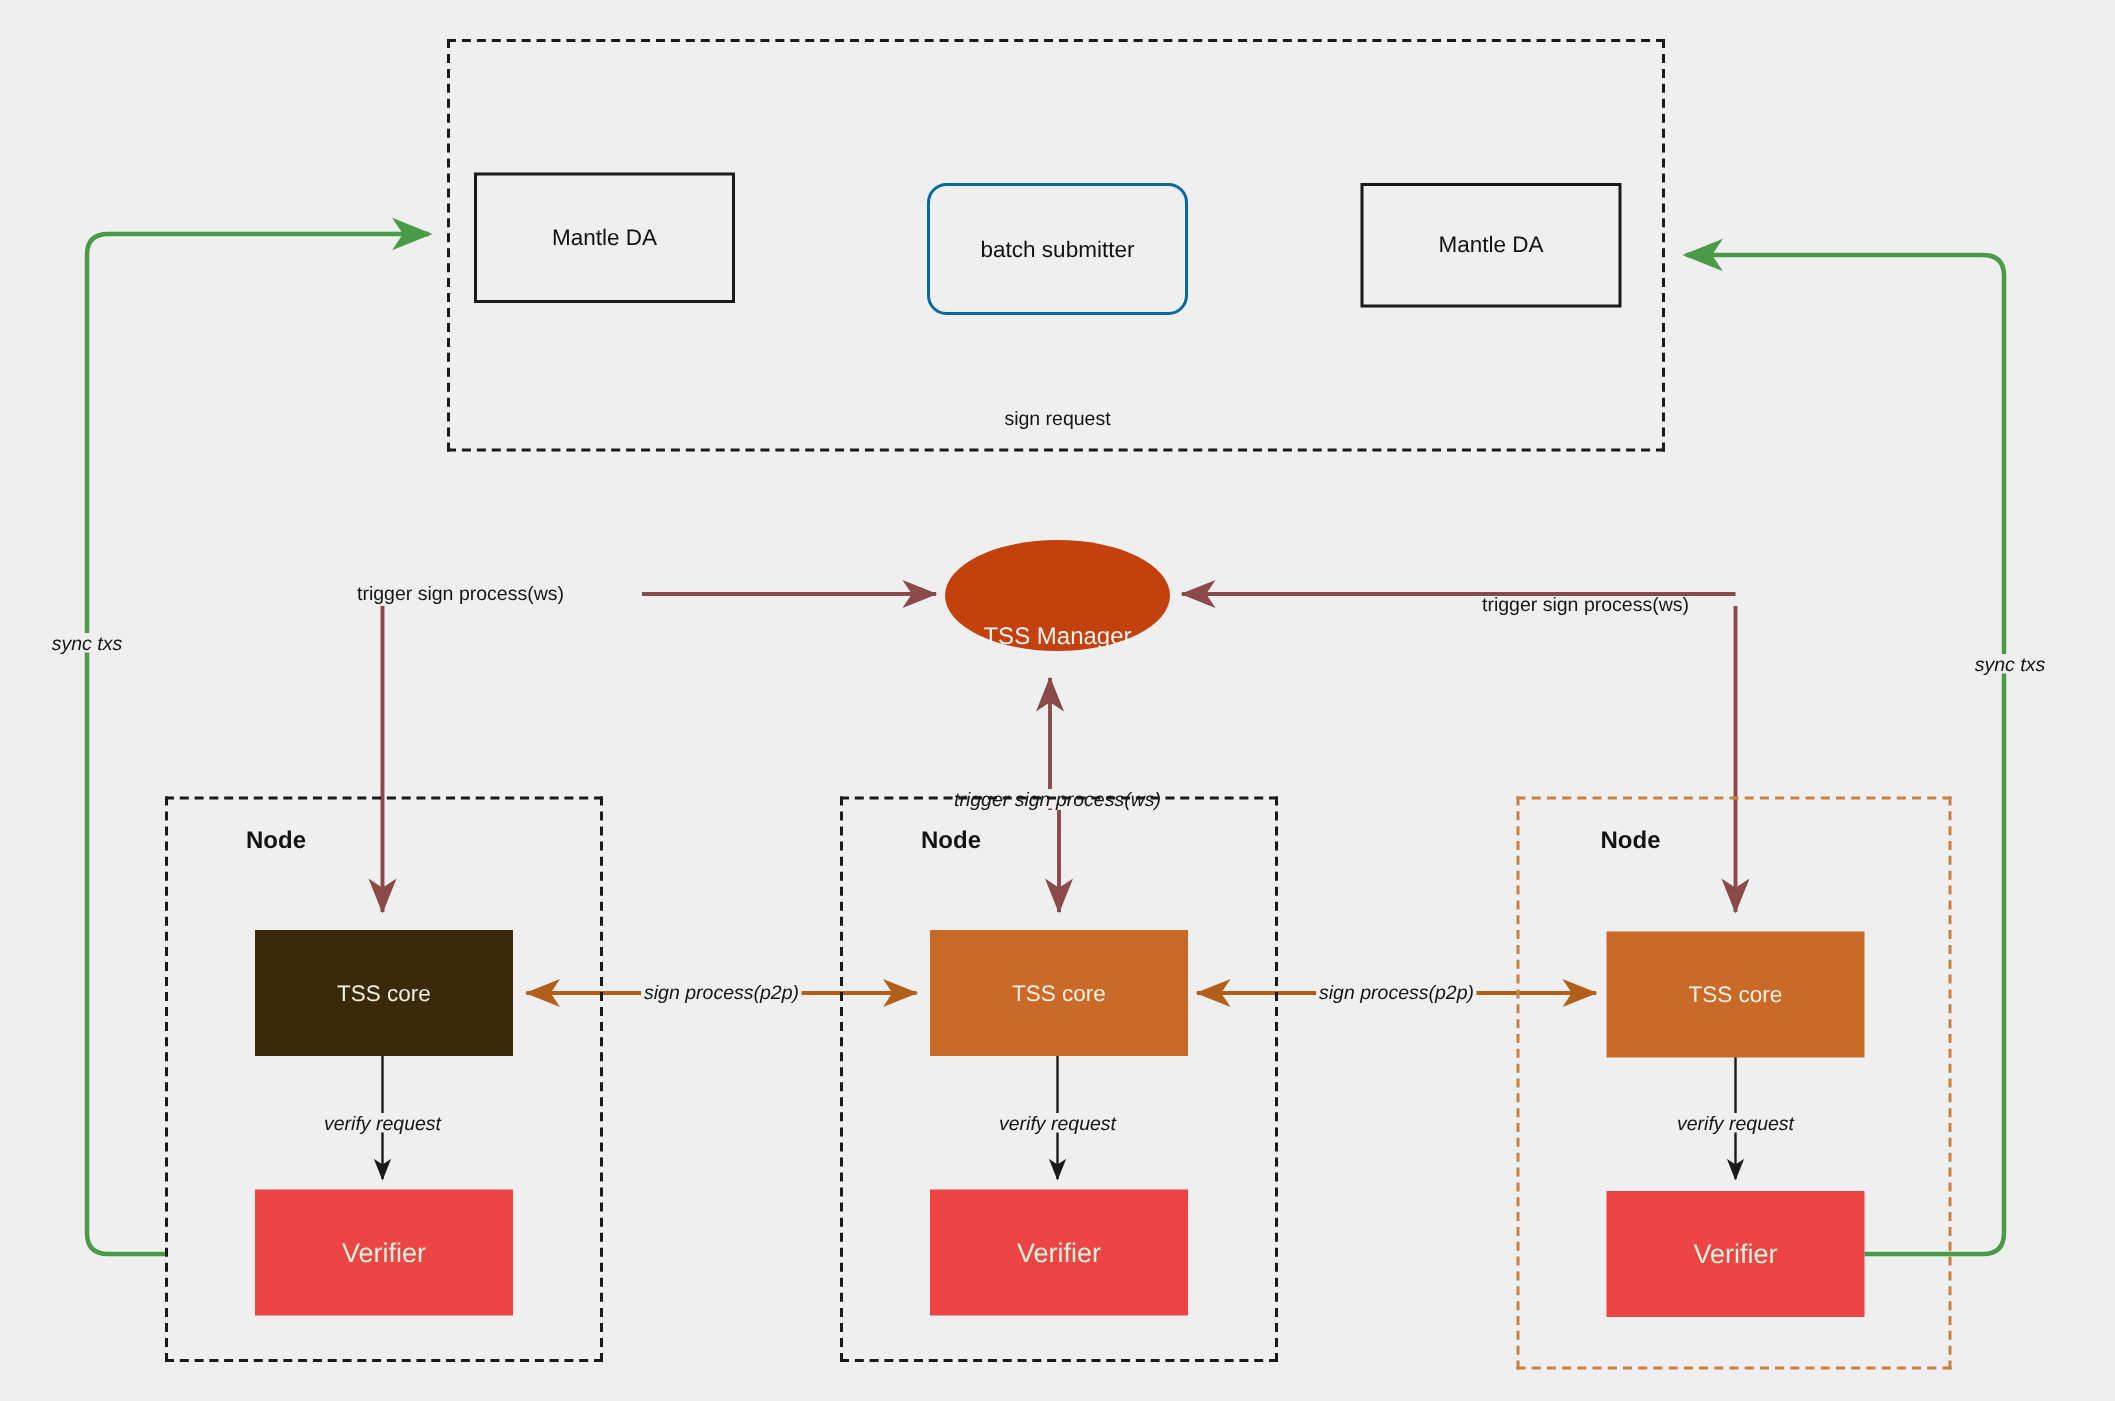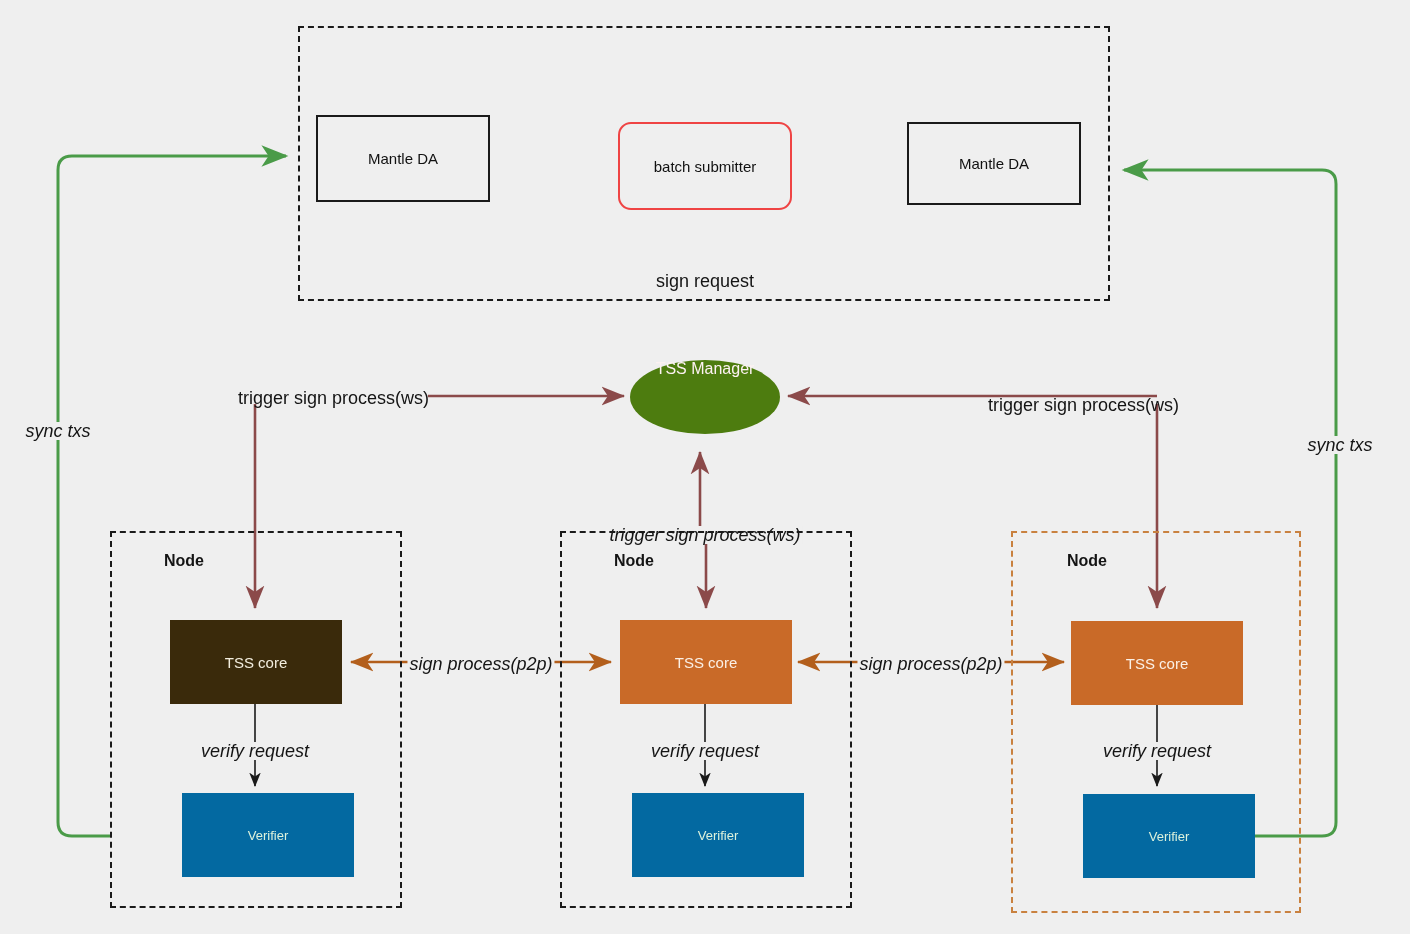--- a/index.html
+++ b/index.html
@@ -45,59 +45,58 @@
     text-align: right;
   }
   .plain-box {
     background: #efefef;
     border: 2px solid #1a1a1a;
     color: #111111;
     font-size: 15px;
   }
   .rounded-box {
     background: #efefef;
-    border: 2px solid #ef4444;
+    border: 2px solid #0369a1;
     border-radius: 13px;
     color: #111111;
     font-size: 15px;
   }
   .tss-core-dark {
     background: #3a2a0b;
     color: #f3eedf;
     font-size: 15px;
     border: none;
   }
   .tss-core-orange {
     background: #c96a28;
     color: #fbf0e6;
     font-size: 15px;
     border: none;
   }
   .verifier-box {
-    background: #0369a1;
+    background: #ef4444;
     color: #dcf2dc;
-    font-size: 13px;
+    font-size: 18px;
     border: none;
-    margin-left: 12px;
   }
   .ellipse-box {
     position: absolute;
     box-sizing: border-box;
     display: flex;
-    align-items: flex-start;
+    align-items: flex-end;
     justify-content: center;
-    background: #4d7c0f;
+    background: #c2410c;
     border-radius: 50%;
     color: #fdf2f2;
     font-size: 16px;
   }
   .txt {
     position: absolute;
     color: #141414;
-    font-size: 18px;
+    font-size: 13px;
     white-space: nowrap;
     line-height: 1;
   }
   .txt.label-bold {
     font-weight: bold;
     font-size: 16px;
     margin-left: 36px;
   }
   .txt.edge-label {
     background: #efefef;

